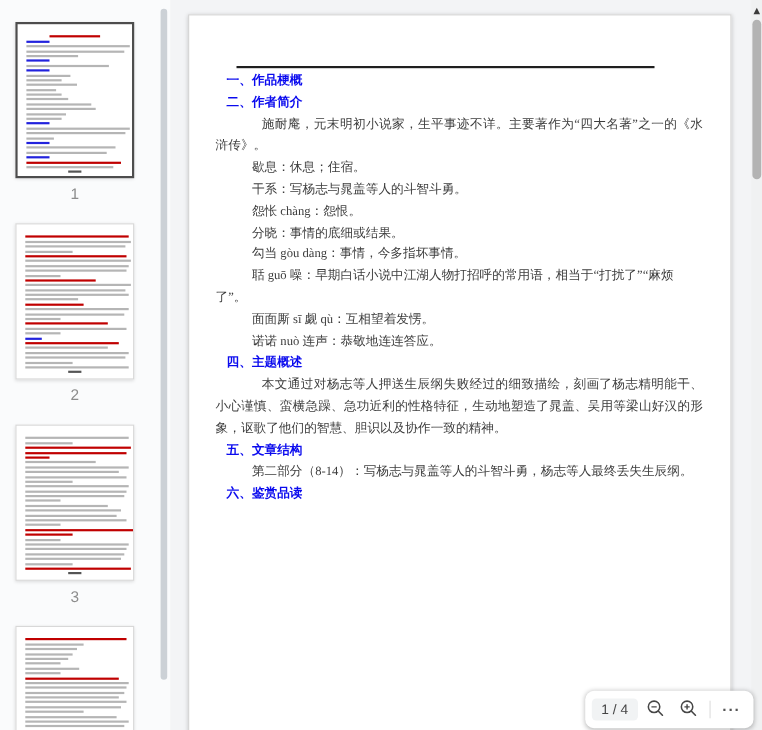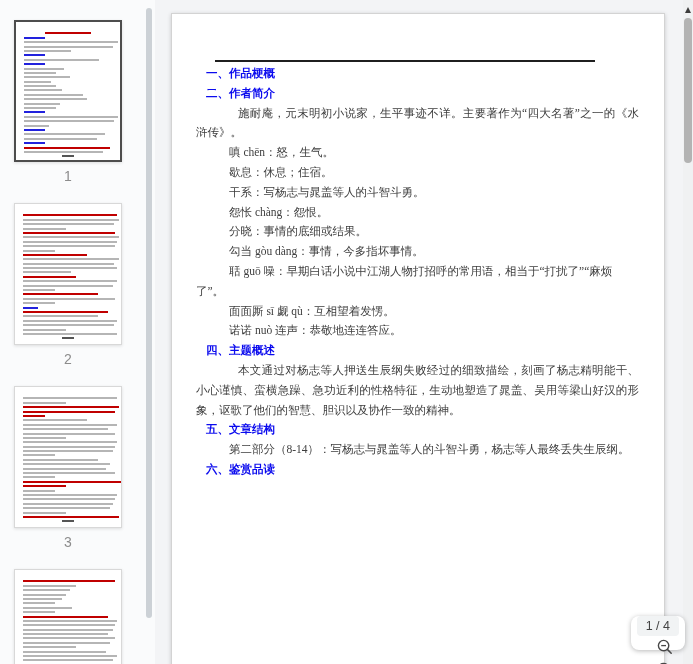--- a/index.html
+++ b/index.html
@@ -44,24 +44,24 @@
   
   .v-scrollbar { position:absolute; top:0; right:0; width:10px; height:664px;
                  background:#f0f1f2; cursor:pointer; }
   .scroll-arrow { position:absolute; top:7px; left:2px; width:0; height:0;
                   border-left:3.5px solid transparent; border-right:3.5px solid transparent;
                   border-bottom:6px solid #3c3c3c; }
   .v-thumb { position:absolute; top:18px; left:1px; width:8px; height:145px;
              background:#b3b3b3; border-radius:4px; }
 
   
-  .toolbar { position:absolute; right:8px; bottom:14px; height:34px;
+  .toolbar { position:absolute; right:8px; bottom:2px; height:34px;
              background:#ffffff; border-radius:8px;
-             box-shadow:0 1px 5px rgba(0,0,0,.28); display:flex; align-items:flex-end;
-             padding:0 6px; gap:2px;flex-direction:column; }
+             box-shadow:0 1px 5px rgba(0,0,0,.28); display:flex; align-items:center;
+             padding:0 6px; gap:2px; }
   .page-box { background:#f1f3f4; border-radius:4px; padding:3px 9px; font-size:12.5px;
               color:#444; cursor:pointer; white-space:nowrap; }
   .tool-btn { border:none; background:none; width:28px; height:28px; display:flex;
               align-items:center; justify-content:center; cursor:pointer;
               border-radius:4px; }
   .tool-divider { width:1px; height:16px; background:#dddddd; margin:0 3px; }
   .more-label { font-size:14px; font-weight:bold; color:#555; letter-spacing:1px;
                 line-height:10px; }
 </style>
 </head>
@@ -207,21 +207,20 @@
     <div class="sidebar-scrollbar"></div>
   </aside>
 
   <main class="viewer">
     <div class="page">
       <div class="header-rule"></div>
       <div class="doc-content">
           <div class="b-heading">一、作品梗概</div>
           <div class="b-heading">二、作者简介</div>
           <div class="b-para">施耐庵，元末明初小说家，生平事迹不详。主要著作为“四大名著”之一的《水浒传》。</div>
-          <div class="b-entry">嗔 chēn：怒，生气。</div>
           <div class="b-entry">歇息：休息；住宿。</div>
           <div class="b-entry">干系：写杨志与晁盖等人的斗智斗勇。</div>
           <div class="b-entry">怨怅 chàng：怨恨。</div>
           <div class="b-entry">分晓：事情的底细或结果。</div>
           <div class="b-entry">勾当 gòu dàng：事情，今多指坏事情。</div>
           <div class="b-entry">聒 guō 噪：早期白话小说中江湖人物打招呼的常用语，相当于“打扰了”“麻烦了”。</div>
           <div class="b-entry">面面厮 sī 觑 qù：互相望着发愣。</div>
           <div class="b-entry">诺诺 nuò 连声：恭敬地连连答应。</div>
           <div class="b-heading">四、主题概述</div>
           <div class="b-para">本文通过对杨志等人押送生辰纲失败经过的细致描绘，刻画了杨志精明能干、小心谨慎、蛮横急躁、急功近利的性格特征，生动地塑造了晁盖、吴用等梁山好汉的形象，讴歌了他们的智慧、胆识以及协作一致的精神。</div>

